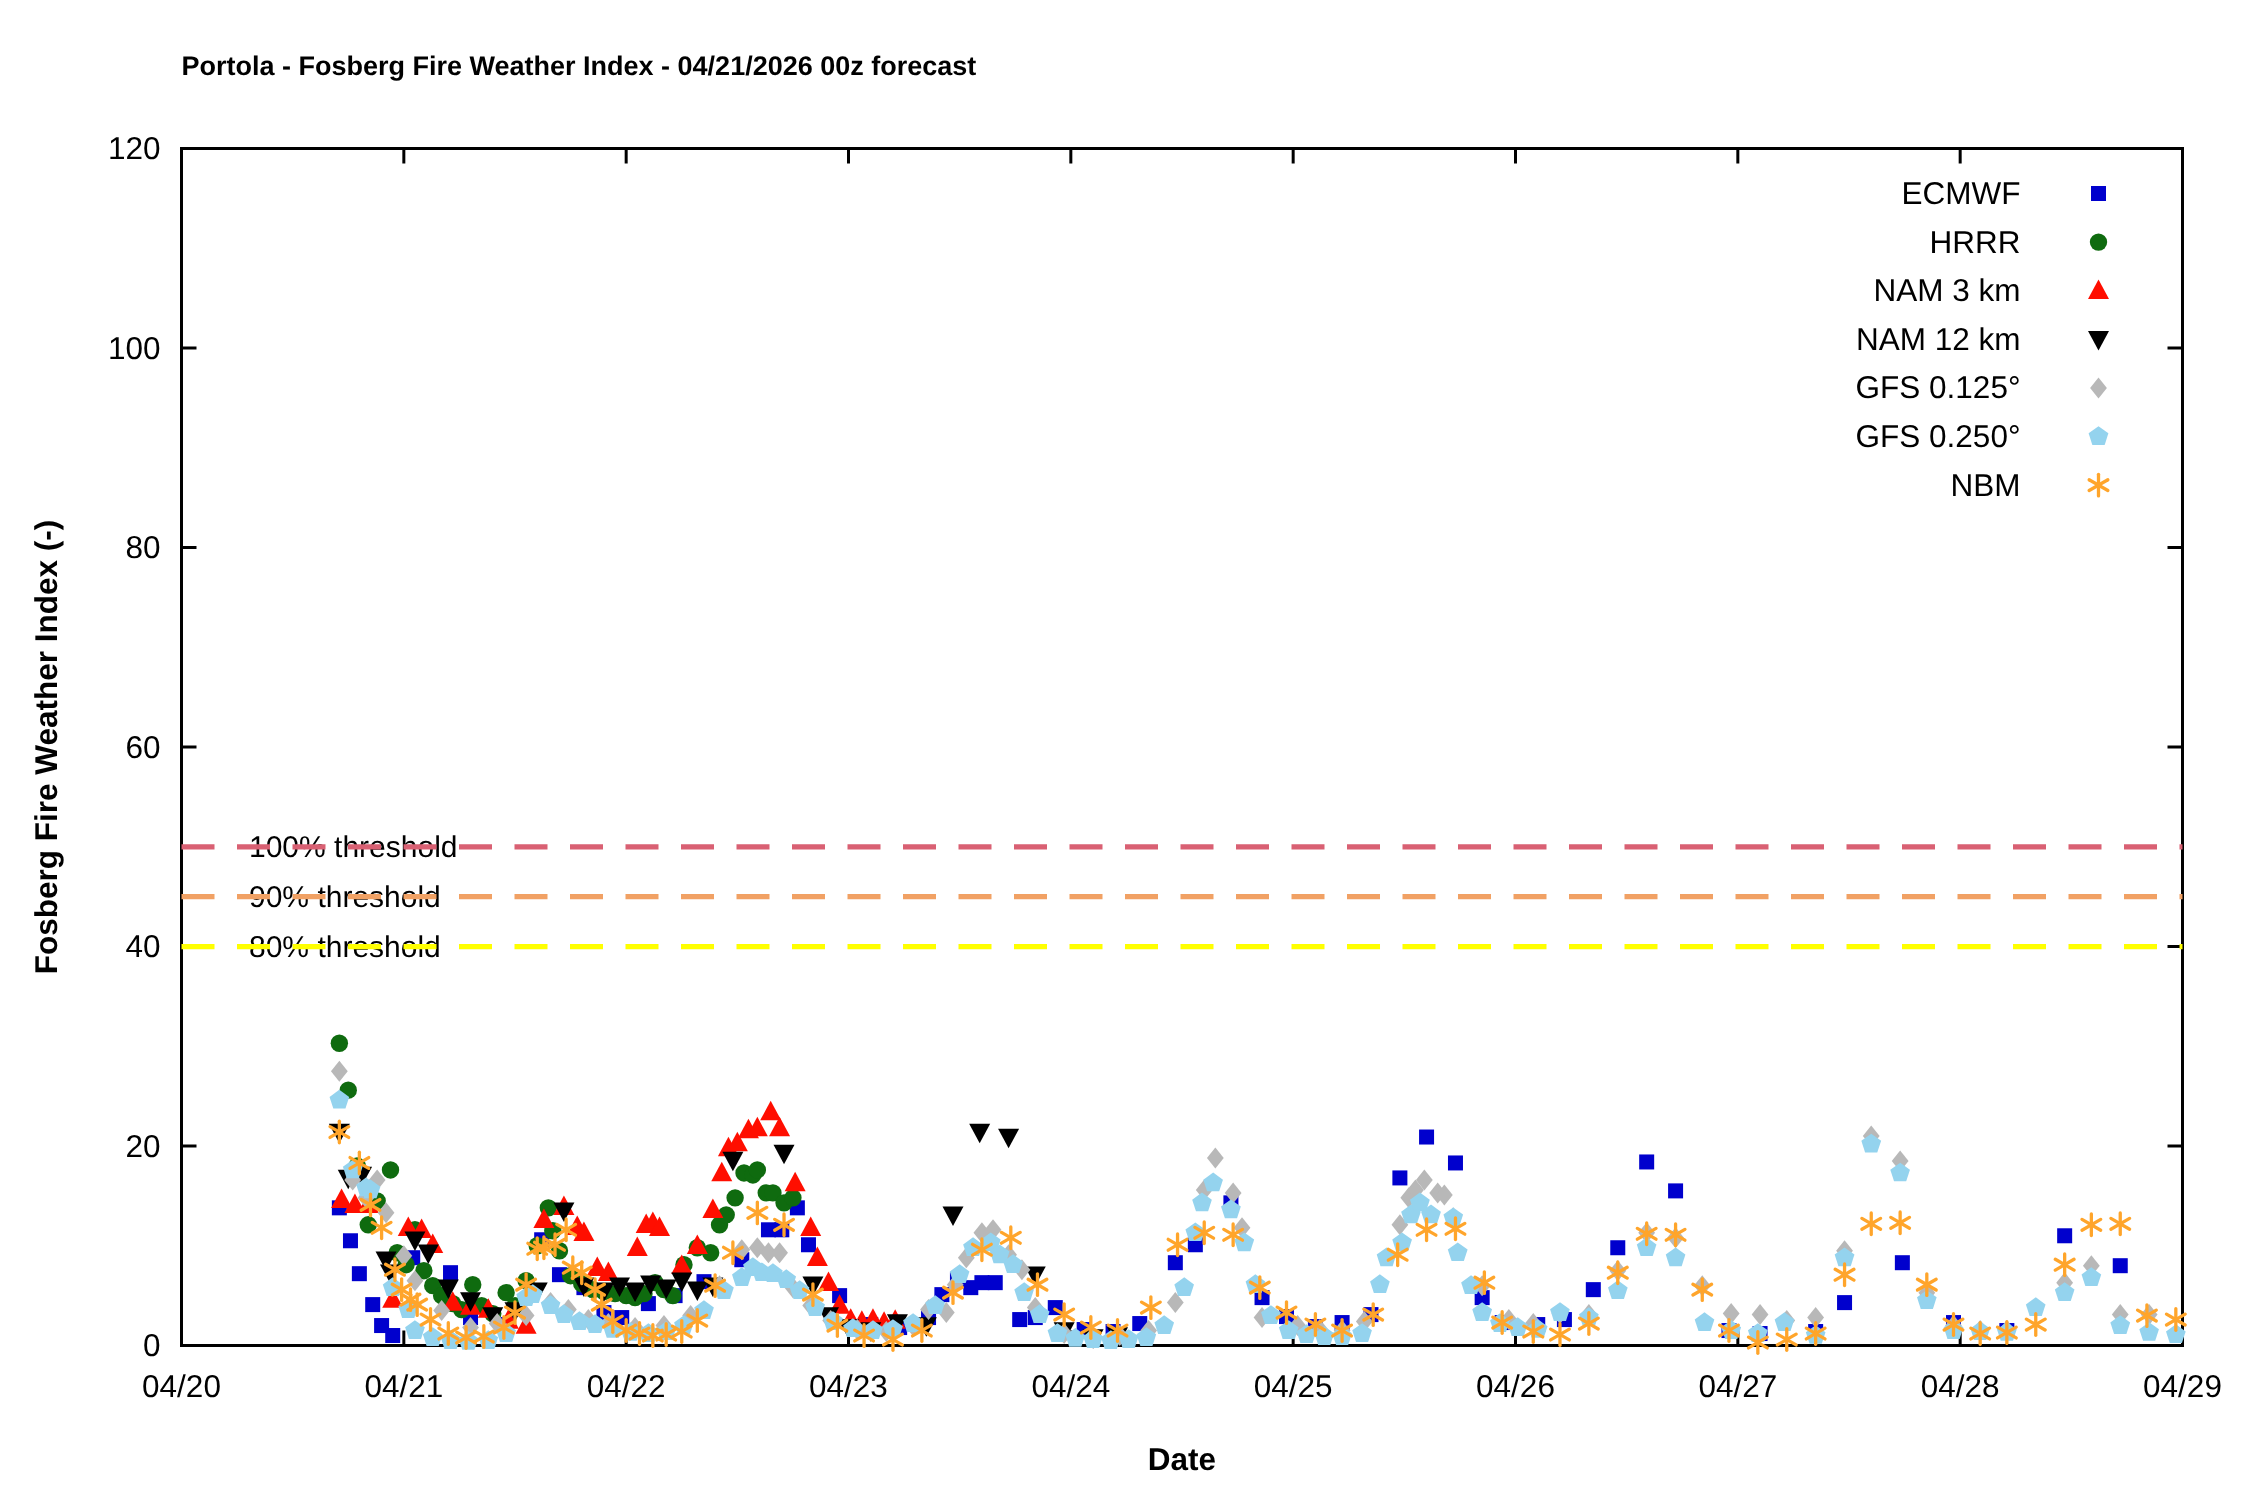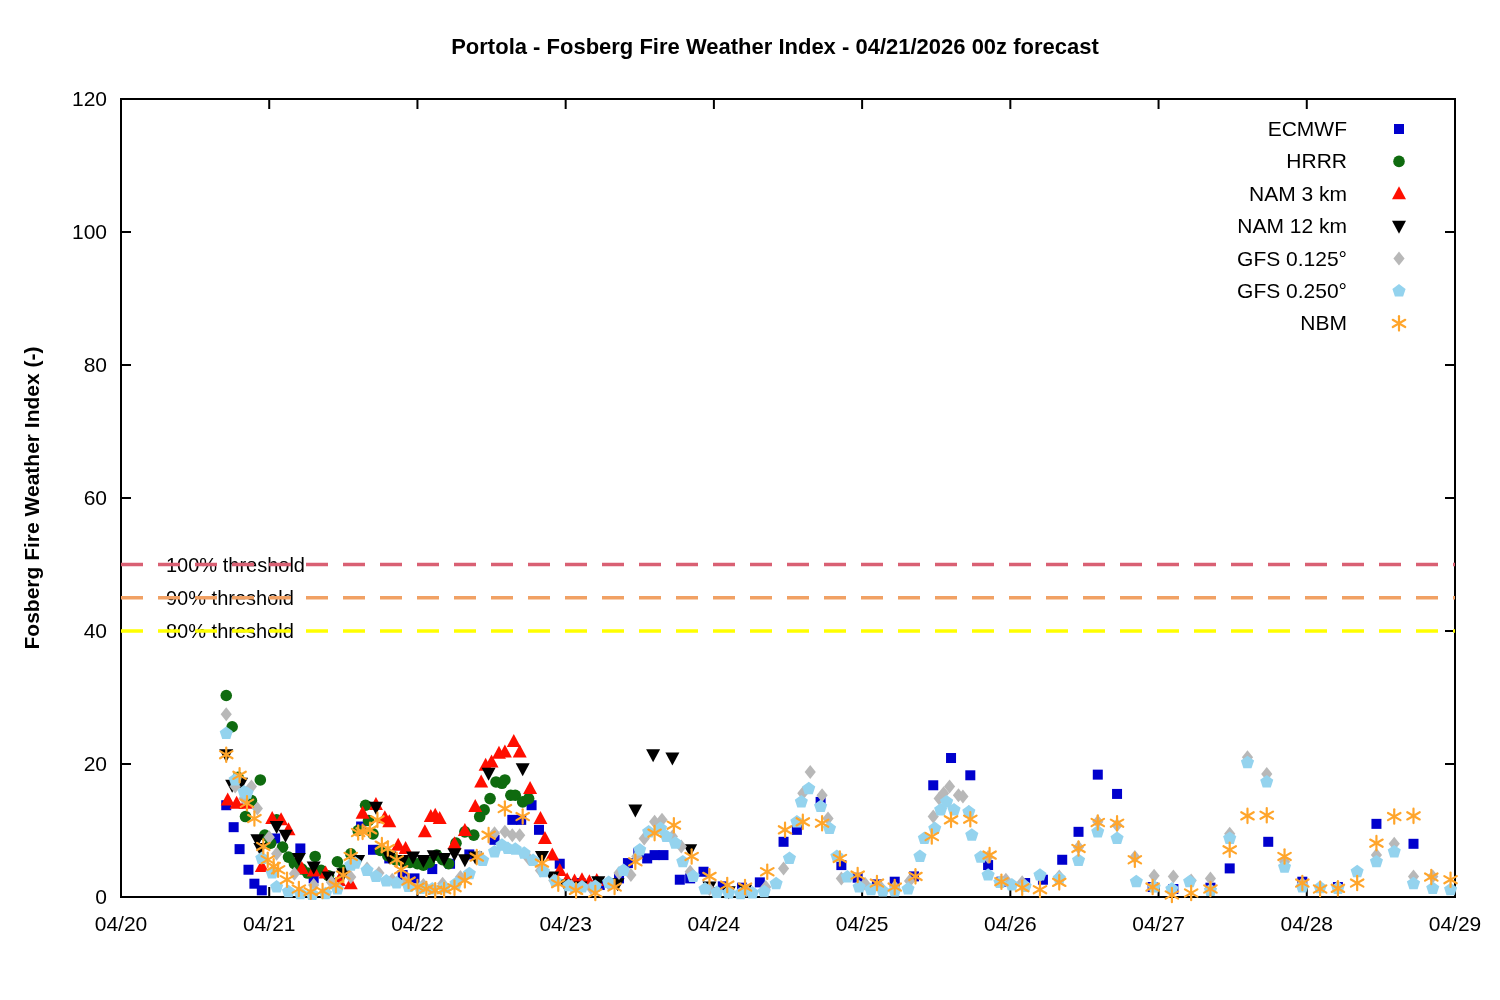--- a/index.html
+++ b/index.html
@@ -1,20 +1,20 @@
 <!DOCTYPE html>
 <html><head>
 <meta charset="utf-8">
 <style>
   html,body{margin:0;padding:0;background:#ffffff;}
   #figure{position:relative;width:1500px;height:1000px;background:#ffffff;overflow:hidden;
           font-family:"Liberation Sans","DejaVu Sans",sans-serif;}
   #figure svg{position:absolute;left:0;top:0;}
   .overlay{position:absolute;color:#000;}
-  #title{left:108px;top:34px;width:1334px;text-align:center;font-size:22px;font-weight:bold;}
+  #title{left:121px;top:34px;width:1334px;font-size:18px;font-weight:bold;}
   #xlabel{left:121px;top:962px;width:1334px;text-align:center;font-size:21px;font-weight:bold;}
   #ylabel{left:32px;top:498px;transform:translate(-50%,-50%) rotate(-90deg);white-space:nowrap;
           font-size:21px;font-weight:bold;}
   text.tick{font-family:"Liberation Sans","DejaVu Sans",sans-serif;font-size:21px;fill:#000;}
   text.legend{font-family:"Liberation Sans","DejaVu Sans",sans-serif;font-size:21px;fill:#000;}
   text.thresh{font-family:"Liberation Sans","DejaVu Sans",sans-serif;font-size:20px;fill:#000;}
 </style>
 </head>
 <body>
 
@@ -760,13 +760,14 @@
         <text x="1347" y="330.4" text-anchor="end" class="legend">NBM</text>
         <g>
           <line x1="1399" y1="316.2" x2="1399" y2="330.59999999999997" stroke="#ffa52b" stroke-width="2.2" stroke-linecap="round"></line>
           <line x1="1392.7646170927521" y1="319.79999999999995" x2="1405.2353829072479" y2="327" stroke="#ffa52b" stroke-width="2.2" stroke-linecap="round"></line>
           <line x1="1405.2353829072479" y1="319.79999999999995" x2="1392.7646170927521" y2="327" stroke="#ffa52b" stroke-width="2.2" stroke-linecap="round"></line>
         </g>
       </g>
     </svg>
   <div id="title" class="overlay">Portola - Fosberg Fire Weather Index - 04/21/2026 00z forecast</div>
   <div id="ylabel" class="overlay">Fosberg Fire Weather Index (-)</div>
+  <div id="xlabel" class="overlay">Date</div>
 </div>
 
 </body></html>

